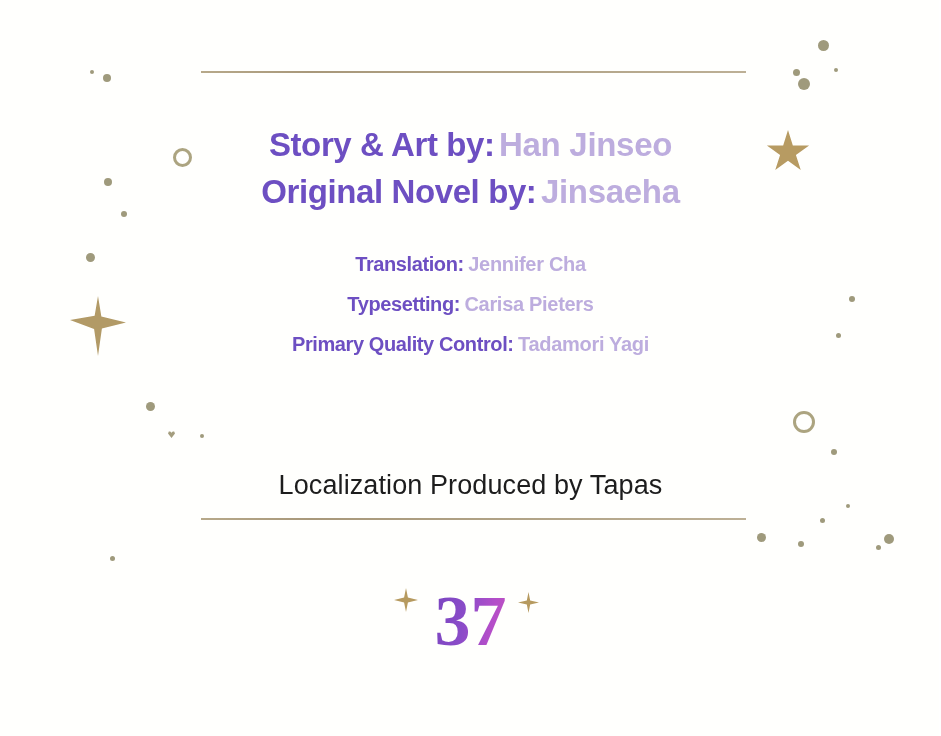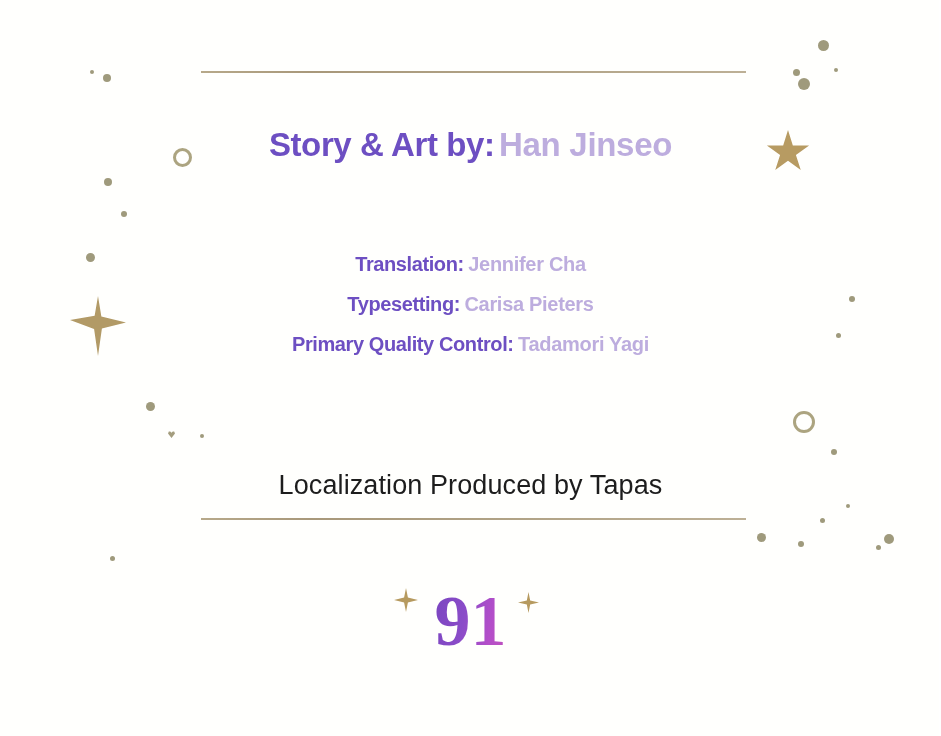--- a/index.html
+++ b/index.html
@@ -180,36 +180,40 @@
   </div>
 
   <div id="rule-top" class="rule"></div>
   <div id="rule-bottom" class="rule"></div>
 
   <div class="credits-main">
     <div class="cline">
       <span class="lbl">Story &amp; Art by:</span>
       <span class="nm">Han Jinseo</span>
     </div>
+    <div class="cline">
+      <span class="lbl">Original Novel by:</span>
+      <span class="nm">Jinsaeha</span>
+    </div>
   </div>
 
   <div class="credits-sub">
     <div class="cline">
       <span class="lbl">Translation:</span>
       <span class="nm">Jennifer Cha</span>
     </div>
     <div class="cline">
       <span class="lbl">Typesetting:</span>
       <span class="nm">Carisa Pieters</span>
     </div>
     <div class="cline">
       <span class="lbl">Primary Quality Control:</span>
       <span class="nm">Tadamori Yagi</span>
     </div>
   </div>
 
   <div id="localization">Localization Produced by Tapas</div>
 
   <div id="page-number-wrap">
-    <span id="page-number">91</span>
+    <span id="page-number">37</span>
   </div>
 
 </div>
 
 </body></html>

